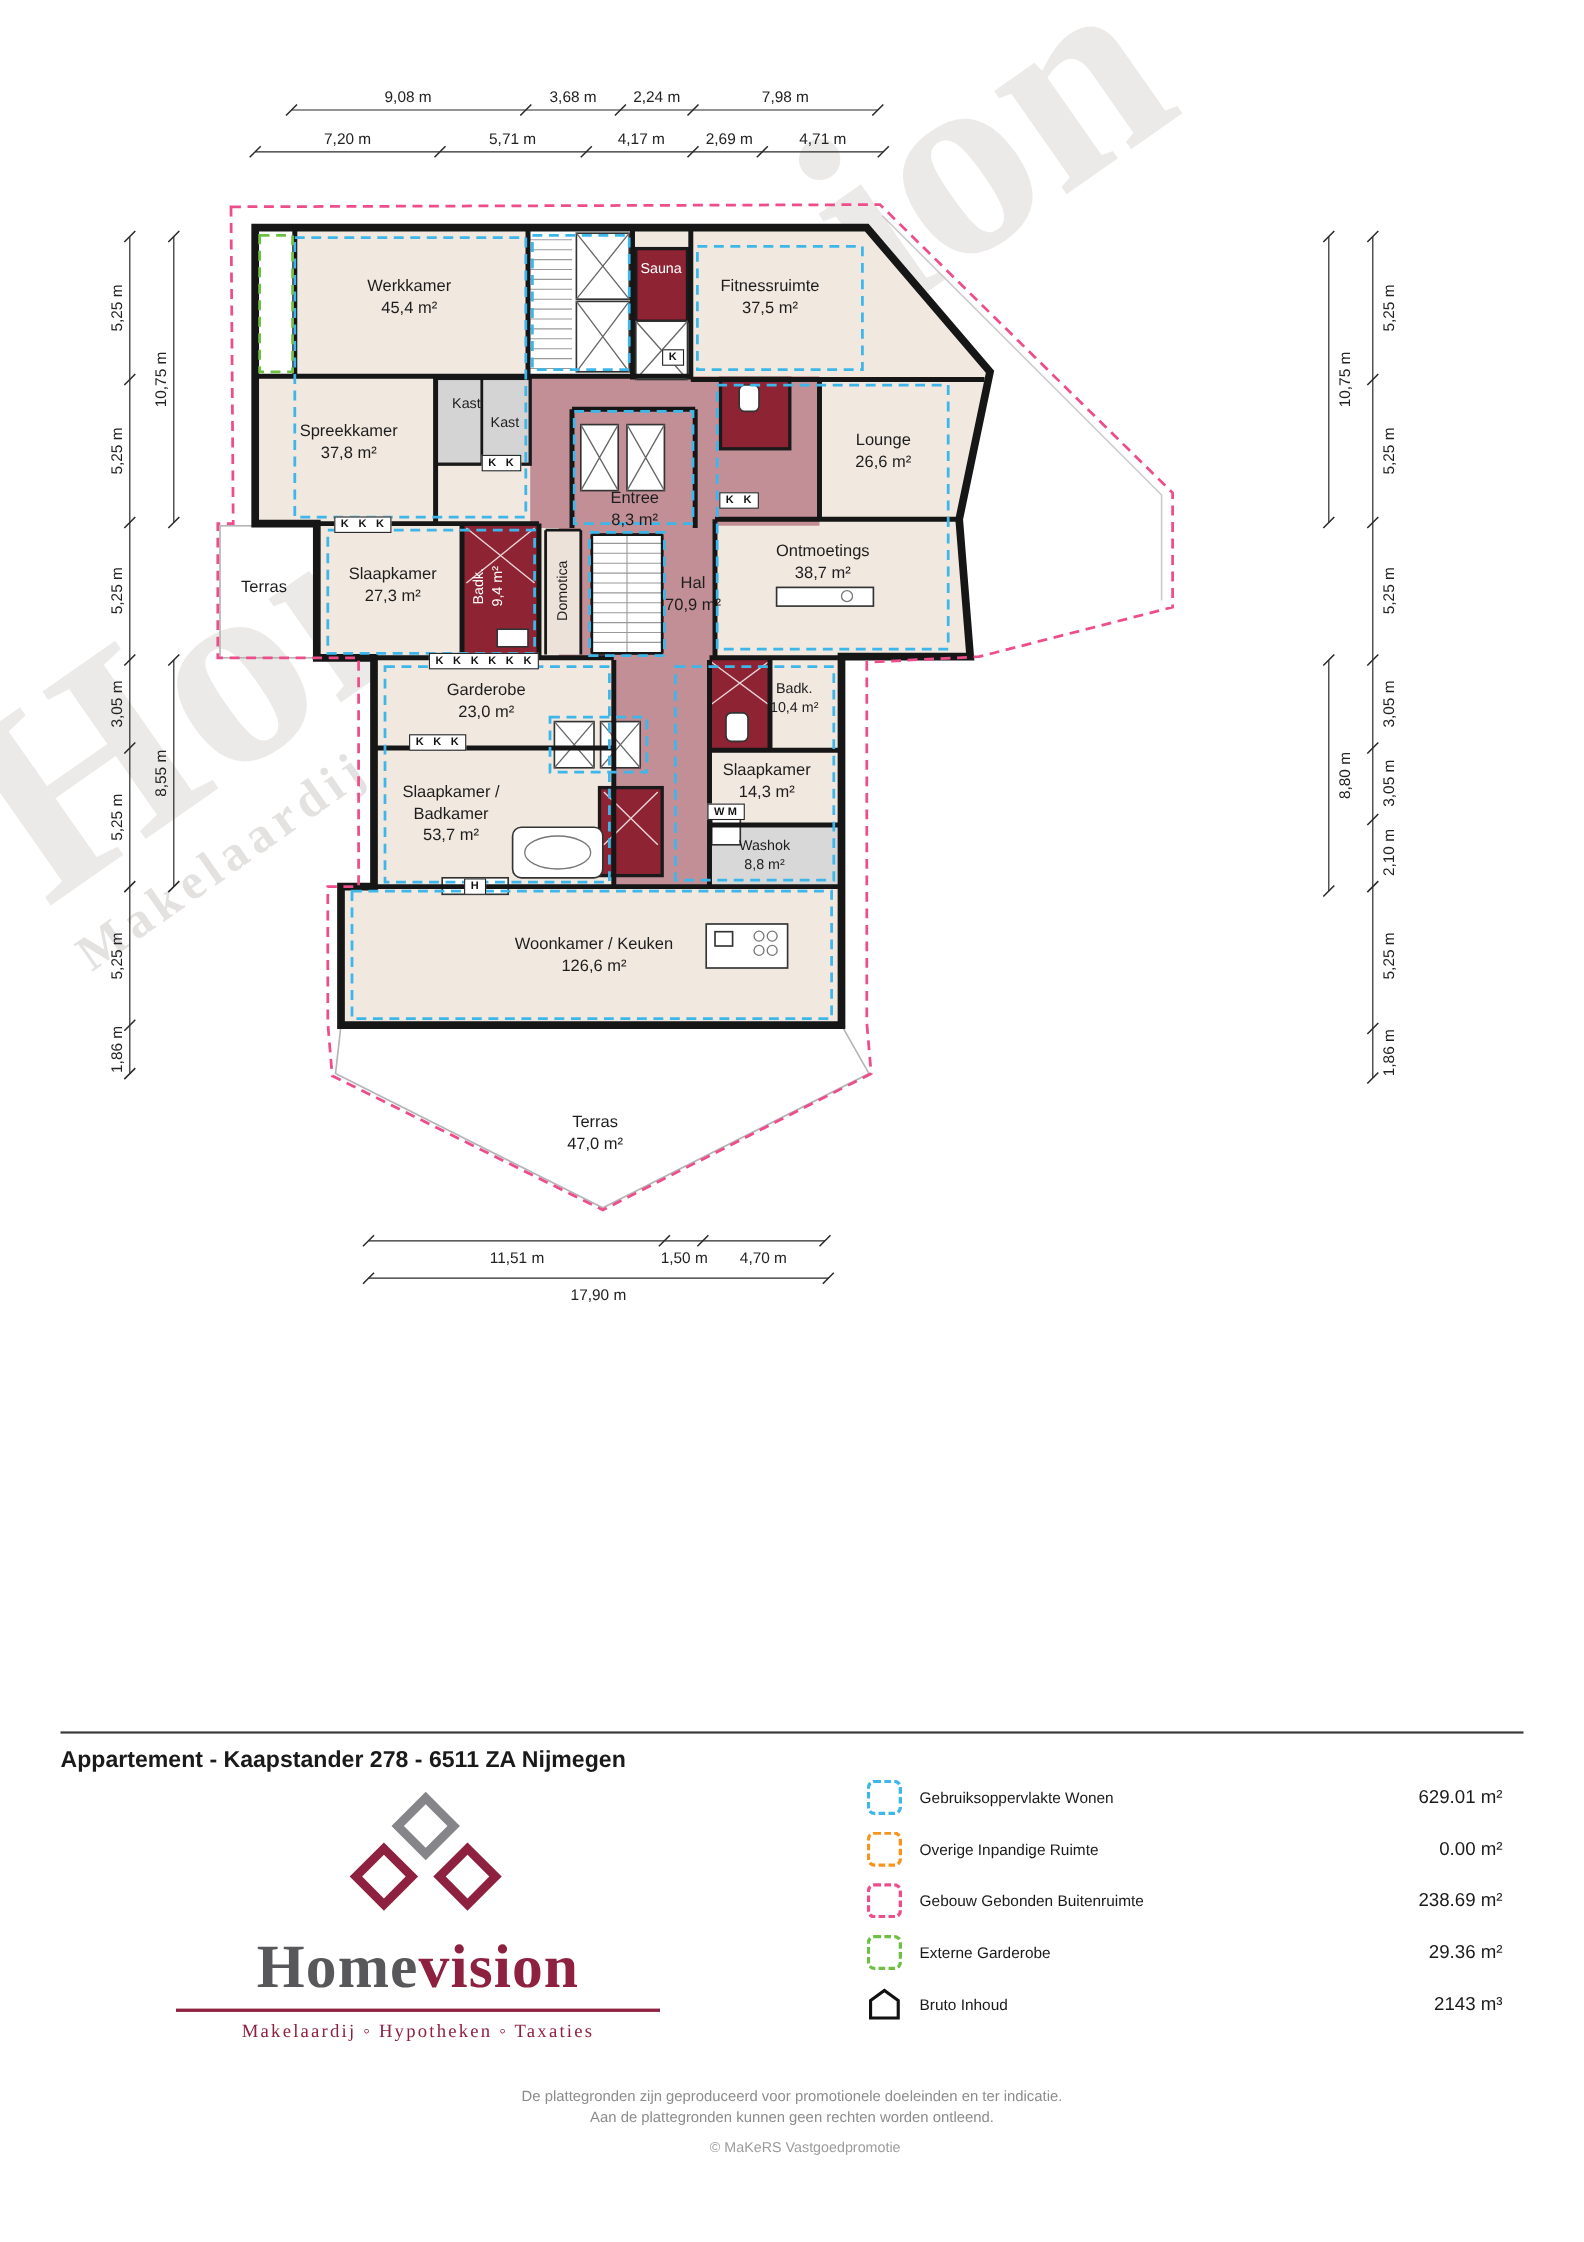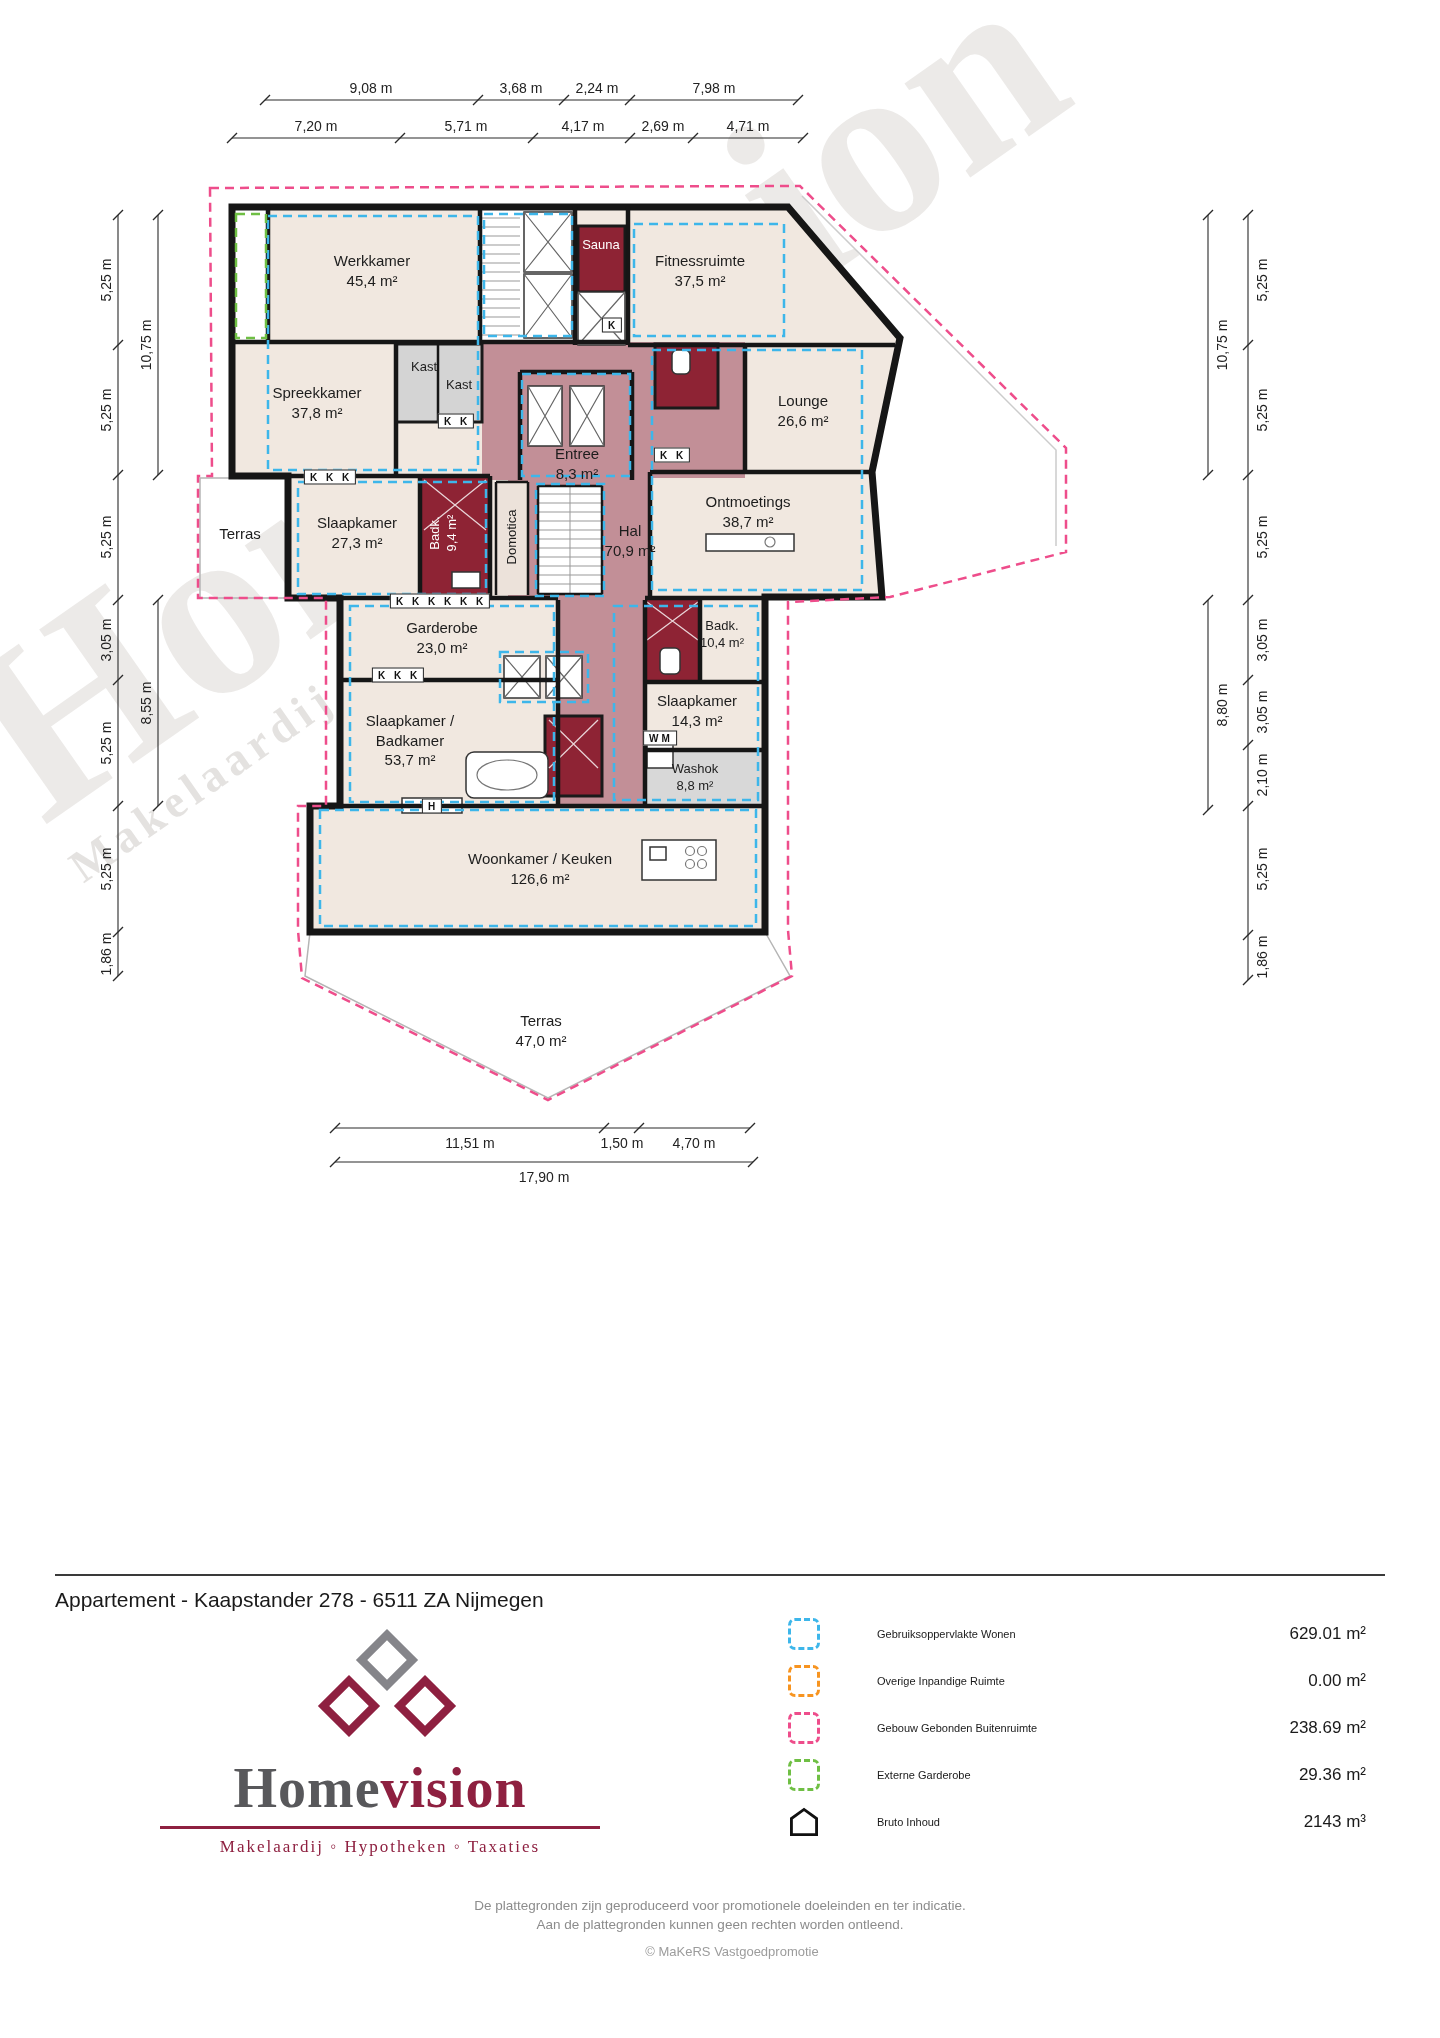--- a/index.html
+++ b/index.html
@@ -15,30 +15,30 @@
   .lbl{position:absolute;z-index:2;transform:translate(-50%,-50%);text-align:center;
        font-size:15px;line-height:1.3;color:#1d1d1d;white-space:nowrap;}
   .lbl.small{font-size:13px;}
   .lbl.vert{transform:translate(-50%,-50%) rotate(-90deg);}
   .lbl.white{color:#ffffff;}
   .dim{position:absolute;z-index:2;transform:translate(-50%,-50%);font-size:14px;color:#222;white-space:nowrap;}
   .dim.vert{transform:translate(-50%,-50%) rotate(-90deg);}
   .marker{position:absolute;z-index:3;transform:translate(-50%,-50%);font-size:10px;font-weight:bold;
           letter-spacing:3px;background:#fff;border:1px solid #222;padding:1px 3px 1px 5px;color:#111;white-space:nowrap;}
   .rule{position:absolute;left:55px;top:1574px;width:1330px;height:2px;background:#3a3a3a;z-index:2;}
-  .title{position:absolute;left:55px;top:1588px;font-size:21px;font-weight:normal;z-index:2;}
+  .title{position:absolute;left:55px;top:1588px;font-size:21px;font-weight:bold;z-index:2;}
   .legend{position:absolute;left:788px;top:1610px;width:578px;z-index:2;}
   .legend-row{display:flex;align-items:center;height:47px;gap:16px;}
   .licon{width:26px;height:26px;border-radius:7px;flex:0 0 auto;}
   .dash-blue{border:3px dashed #3db6ea;}
   .dash-orange{border:3px dashed #f79420;}
   .dash-pink{border:3px dashed #ee4d8b;}
   .dash-green{border:3px dashed #6fbf44;}
   .licon.house{border:none;width:32px;height:30px;}
-  .llabel{flex:1;font-size:11px;margin-left:41px;}
+  .llabel{flex:1;font-size:14px;}
   .lvalue{font-size:17px;text-align:right;}
   .logo{position:absolute;left:140px;top:1636px;width:480px;text-align:center;z-index:2;}
   .diamonds{position:relative;width:152px;height:112px;margin:0 auto;}
   .diamonds span{position:absolute;width:28px;height:28px;border:8px solid #8e2040;transform:rotate(45deg);display:block;}
   .diamonds .d1{border-color:#85858a;left:61px;top:2px;}
   .diamonds .d2{left:23px;top:48px;}
   .diamonds .d3{left:99px;top:48px;}
   .wordmark{font-family:"Liberation Serif", serif;font-weight:bold;font-size:56px;margin-top:8px;letter-spacing:1px;}
   .wordmark .w1{color:#58585b;}
   .wordmark .w2{color:#8e2040;}

